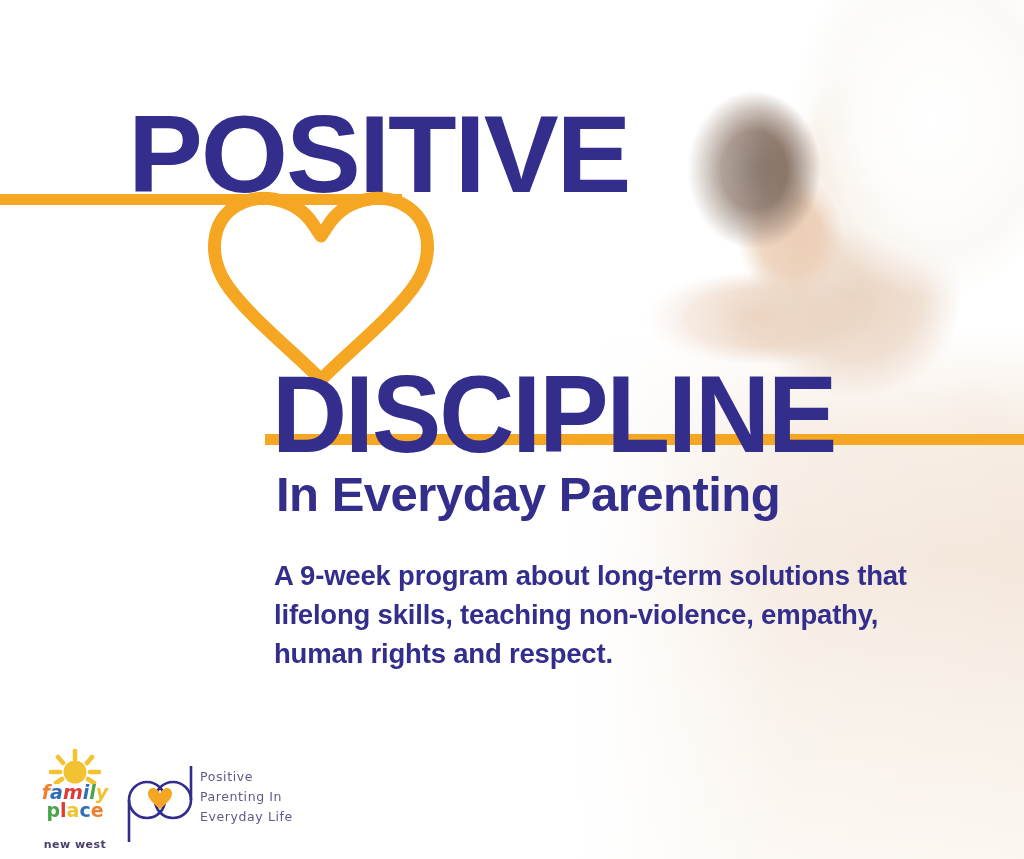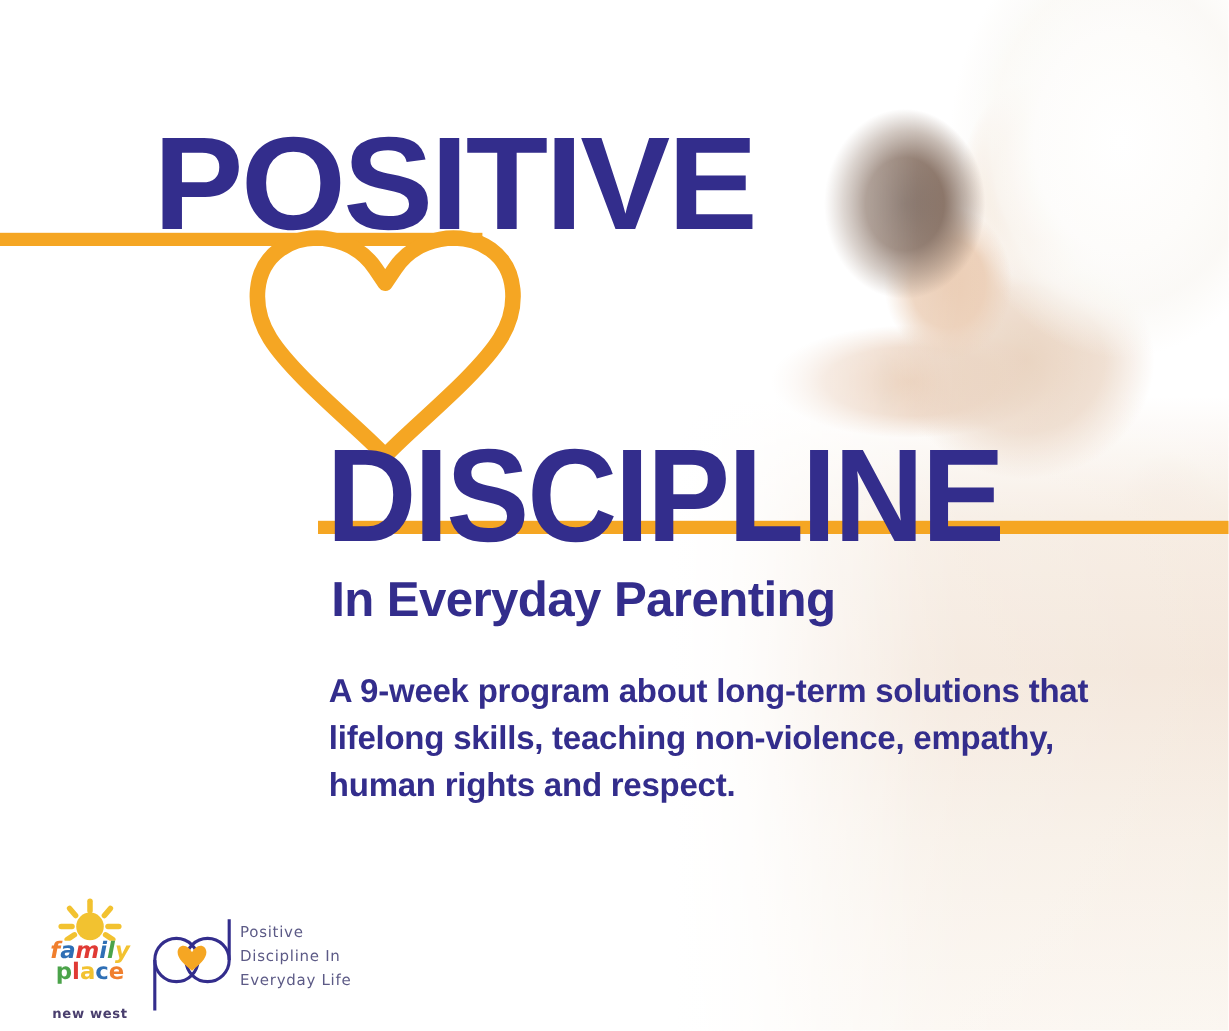--- a/index.html
+++ b/index.html
@@ -97,23 +97,23 @@
     font-size:106px;
     transform:scaleX(1.06) scaleY(1.04);
   }
   .word-discipline{
     left:272px; top:358px;
     font-size:106px;
     transform:scaleX(0.98) scaleY(1.04);
   }
   .subtitle{
     position:absolute;
-    left:276px; top:476px;
+    left:276px; top:466px;
     color:var(--navy);
-    font-size:41px;
+    font-size:49px;
     font-weight:bold;
     letter-spacing:-0.5px;
     white-space:nowrap;
   }
   .body-copy{
     position:absolute;
     left:274px; top:556px;
     width:710px;
     color:var(--navy);
     font-size:27.5px;
@@ -226,18 +226,18 @@
       <path d="M40 47
                C 34 42, 28 37, 28 31.5
                C 28 27.5, 31.5 25, 35 26.5
                C 37.5 27.5, 39.2 30, 40 31.6
                C 40.8 30, 42.5 27.5, 45 26.5
                C 48.5 25, 52 27.5, 52 31.5
                C 52 37, 46 42, 40 47 Z" fill="#f5a623"></path>
     </svg>
     <div class="pd-text" style="color: rgb(92, 90, 134);">
       <div>Positive</div>
-      <div>Discipline In</div>
+      <div>Parenting In</div>
       <div>Everyday Life</div>
     </div>
   </div>
 
 </div>
 
 </body></html>

